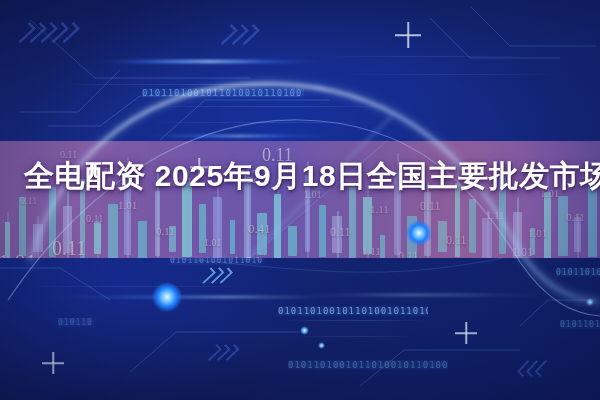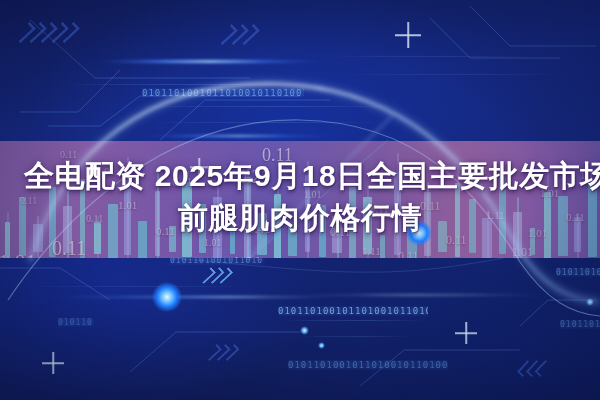--- a/index.html
+++ b/index.html
@@ -398,16 +398,15 @@
 
   <div class="spark sp1"></div>
   <div class="spark sp2"></div>
   <div class="spark sp3"></div>
   <div class="spark sp4"></div>
 
   <div class="bg-vignette"></div>
 
   <div class="title-wrap">
     <span class="title-line">全电配资 2025年9月18日全国主要批发市场猪</span>
-    <span class="title-line">前腿肌肉价格行情</span>
   </div>
 
 </div>
 
 </body></html>

